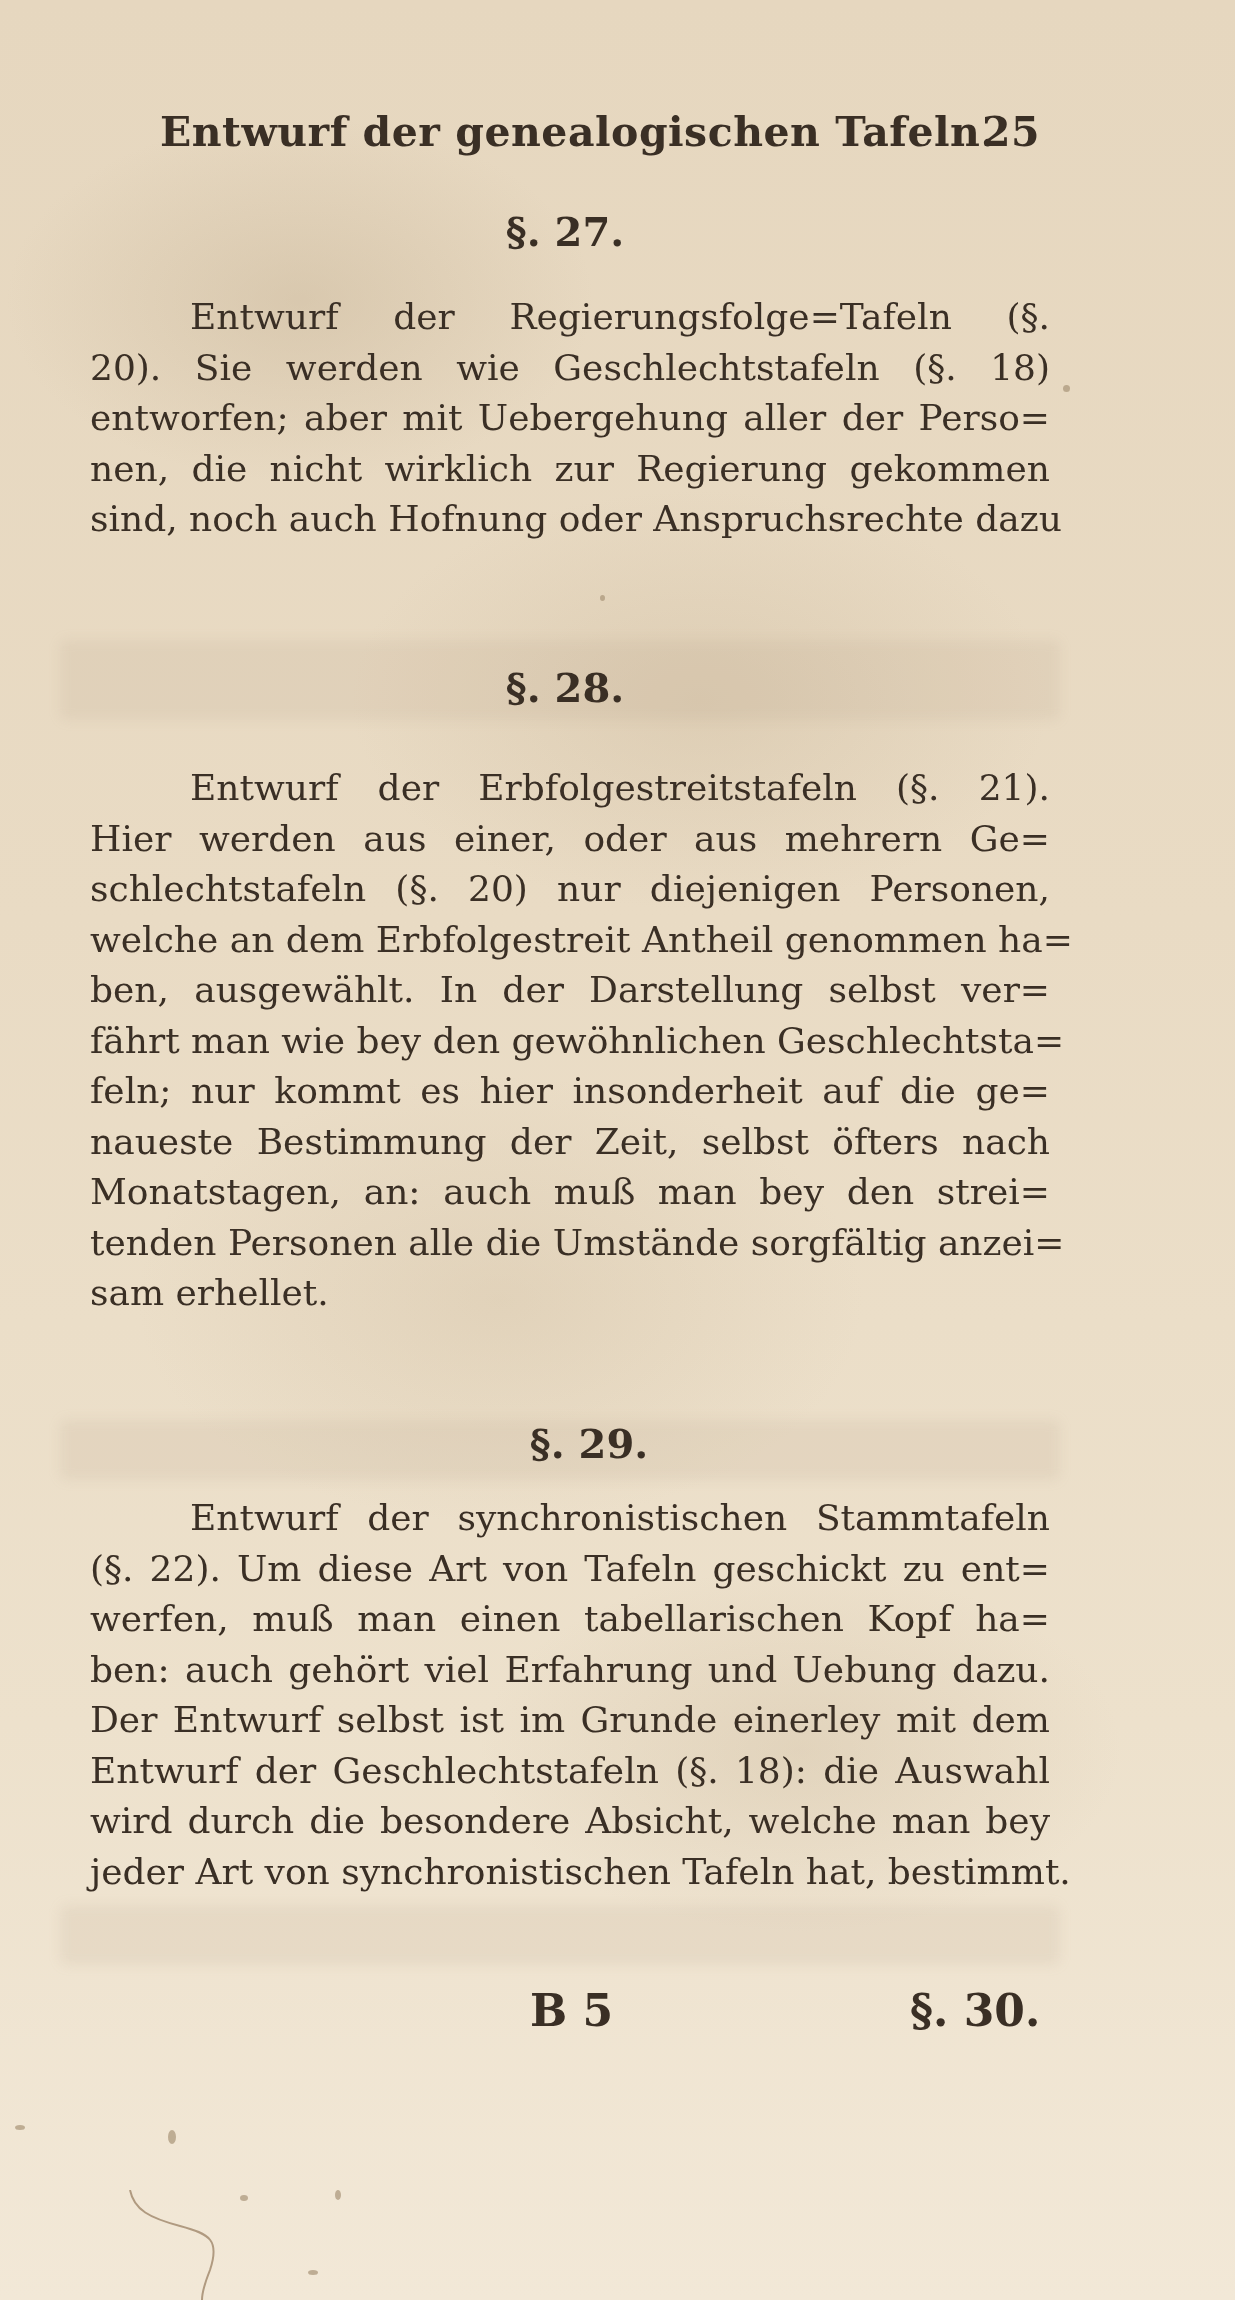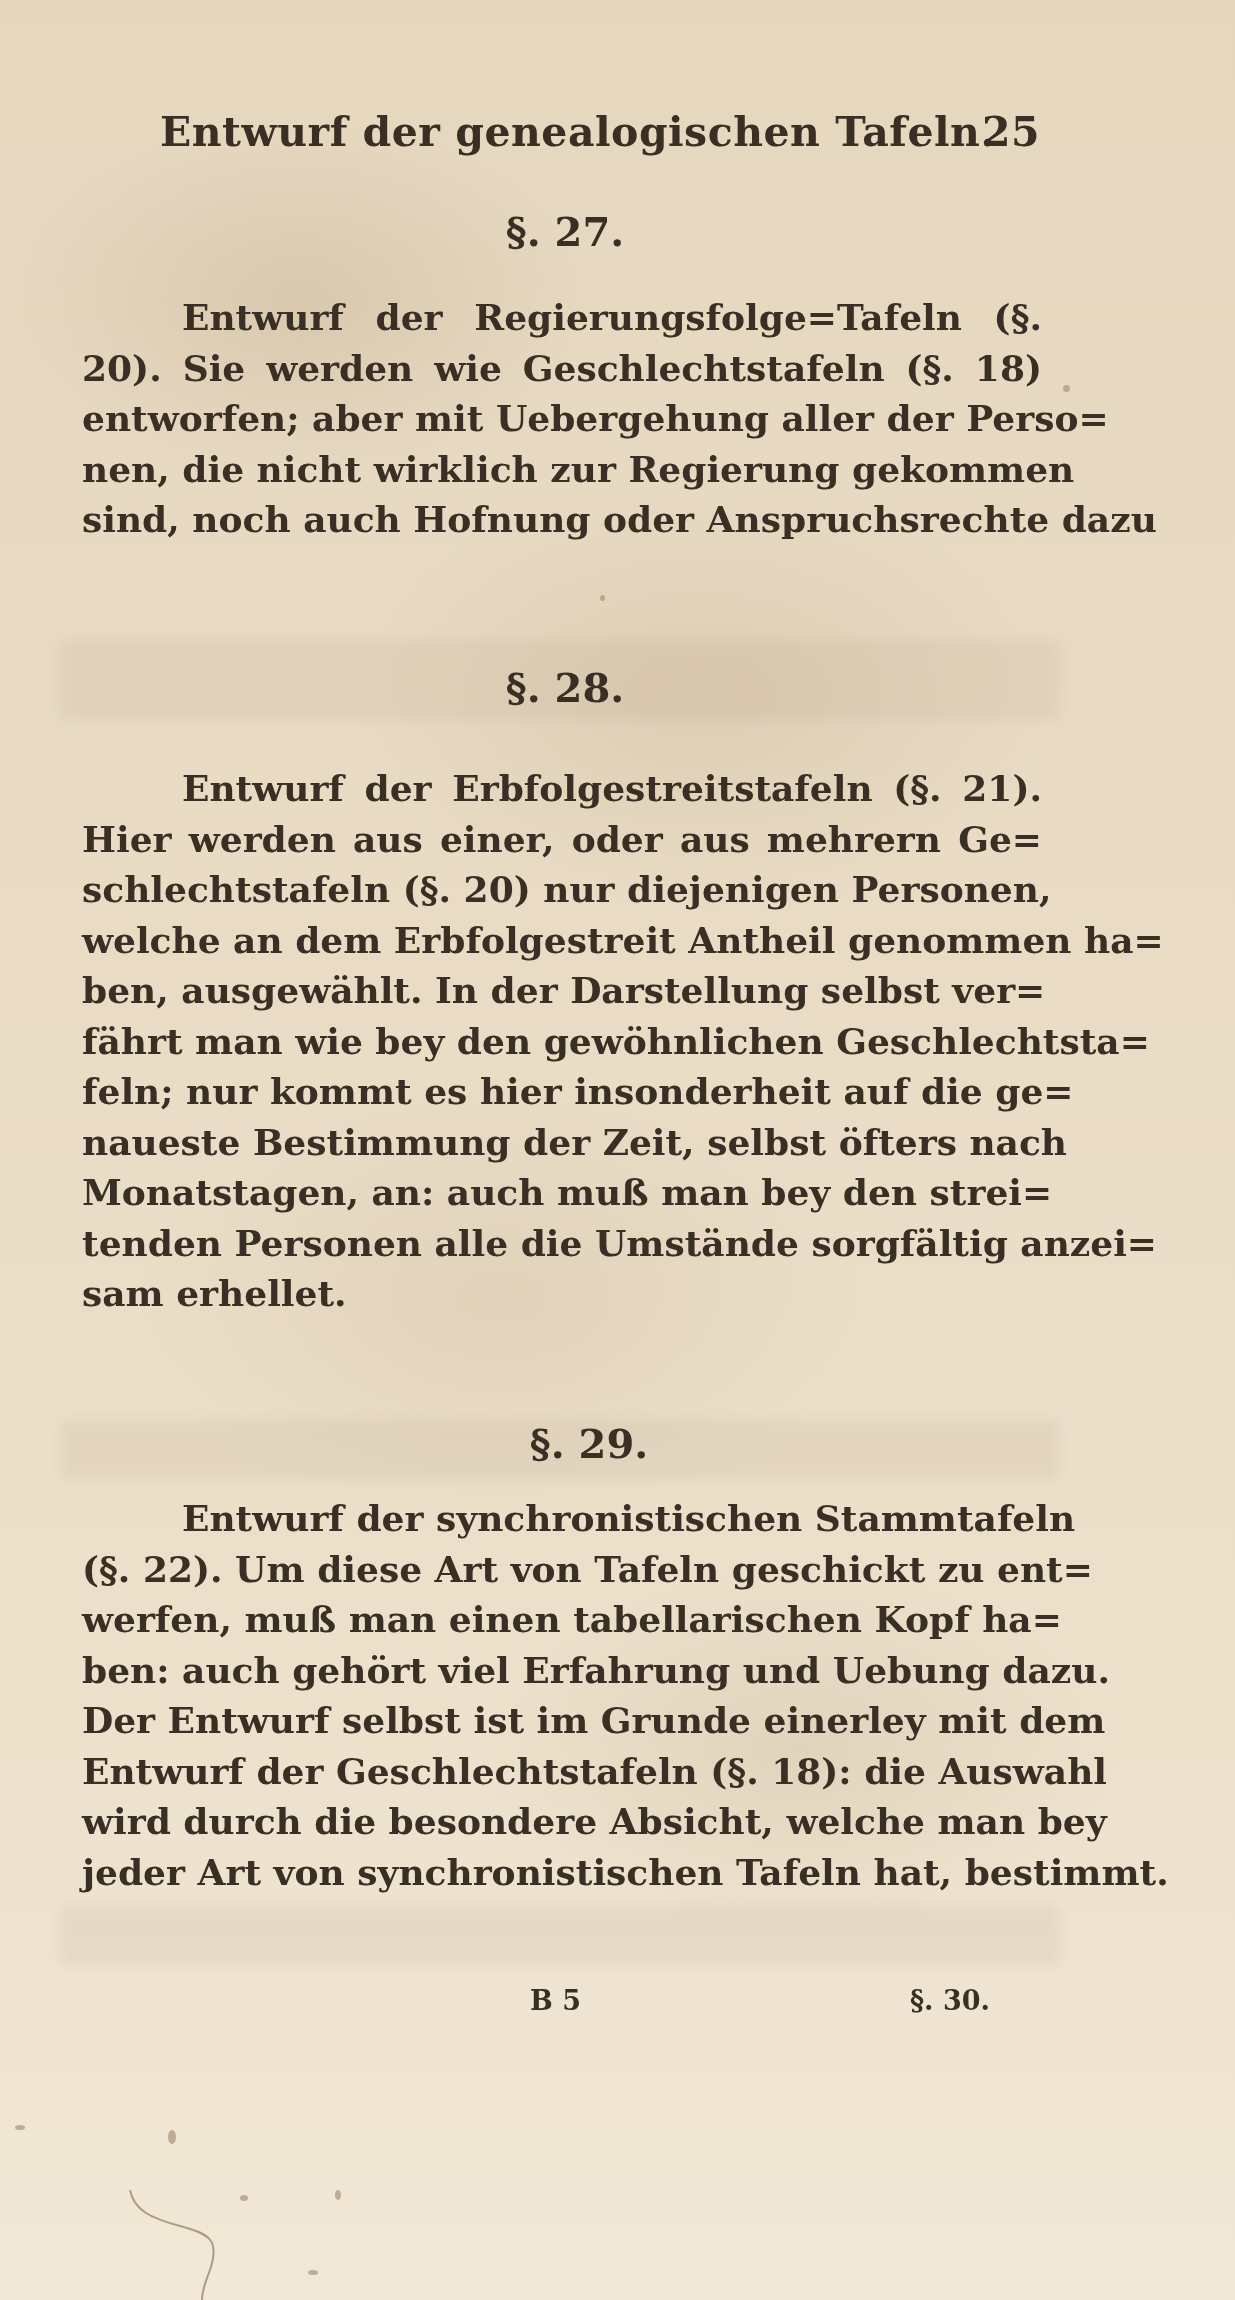--- a/index.html
+++ b/index.html
@@ -54,43 +54,43 @@
     .section-num {
       position: absolute;
       left: 0;
       width: 1130px;
       text-align: center;
       font-size: 40px;
       font-weight: bold;
     }
     .para {
       position: absolute;
-      left: 82px;
+      left: 90px;
       width: 960px;
       font-size: 36px;
-      font-weight: bold;
+      font-weight: normal;
       line-height: 50.5px;
     }
     .line {
       display: block;
       white-space: nowrap;
       text-align: justify;
       text-align-last: justify;
       height: 50.5px;
     }
     .line.first {
       padding-left: 100px;
     }
     .line.last {
       text-align-last: left;
     }
     .footer {
       position: absolute;
       top: 1985px;
-      font-size: 27px;
+      font-size: 44px;
       font-weight: bold;
     }
     .sig { left: 530px; }
     .catch { left: 910px; }
     .hair {
       position: absolute;
       left: 120px;
       top: 2190px;
       width: 120px;
       height: 110px;

